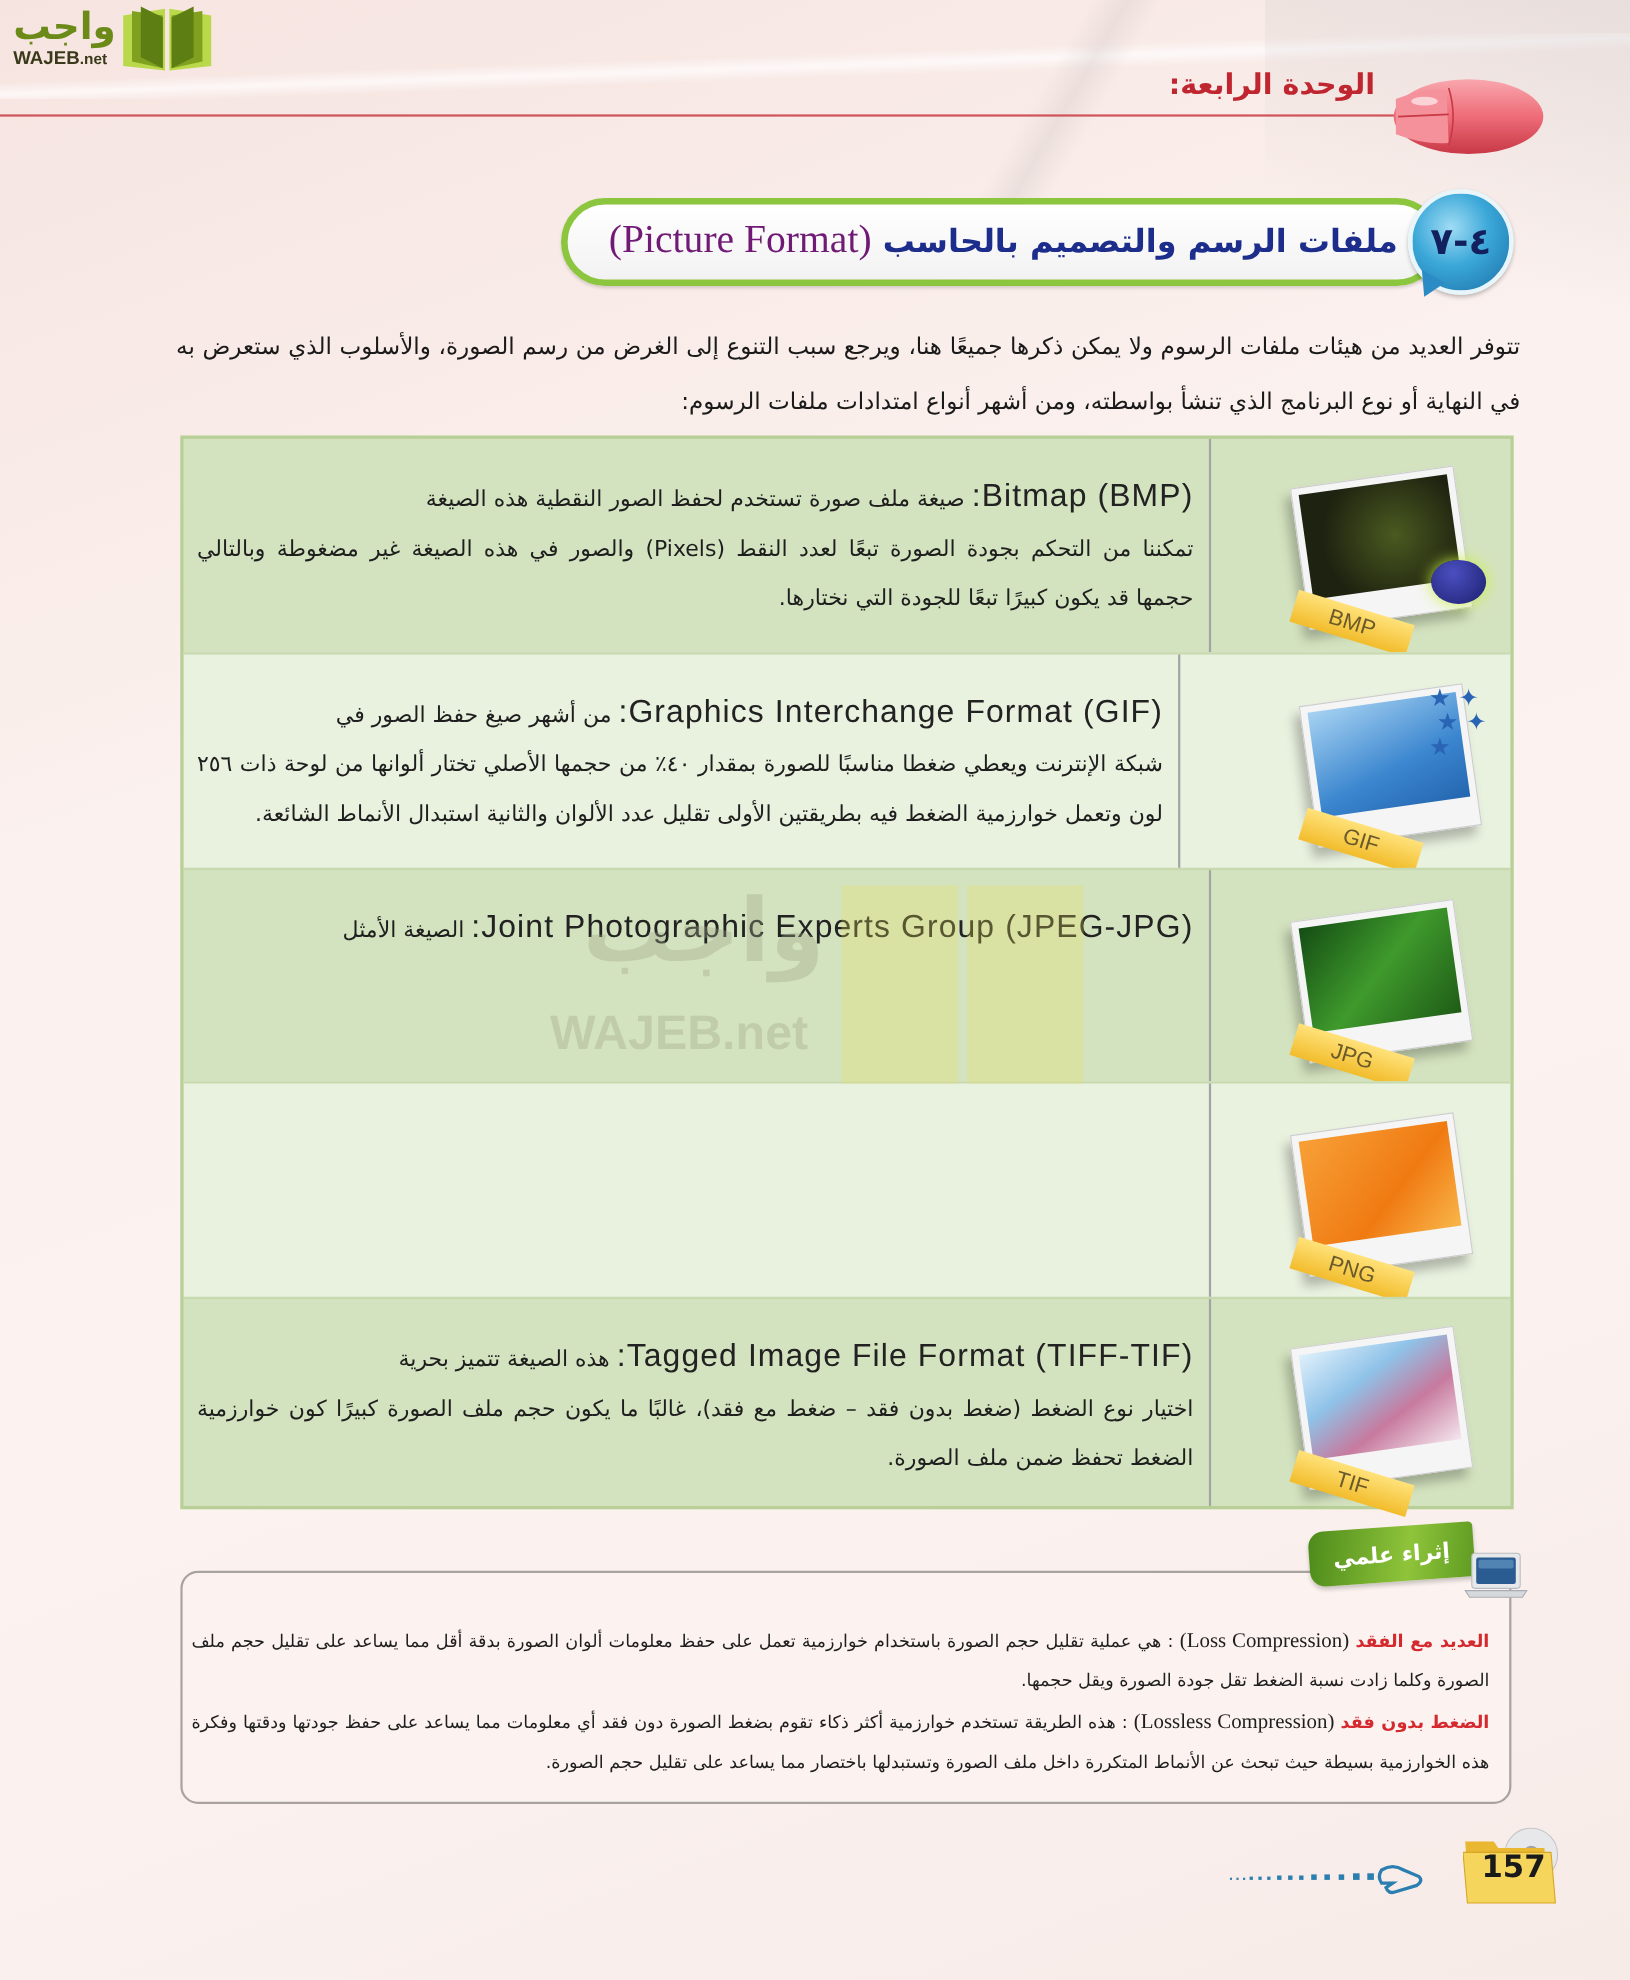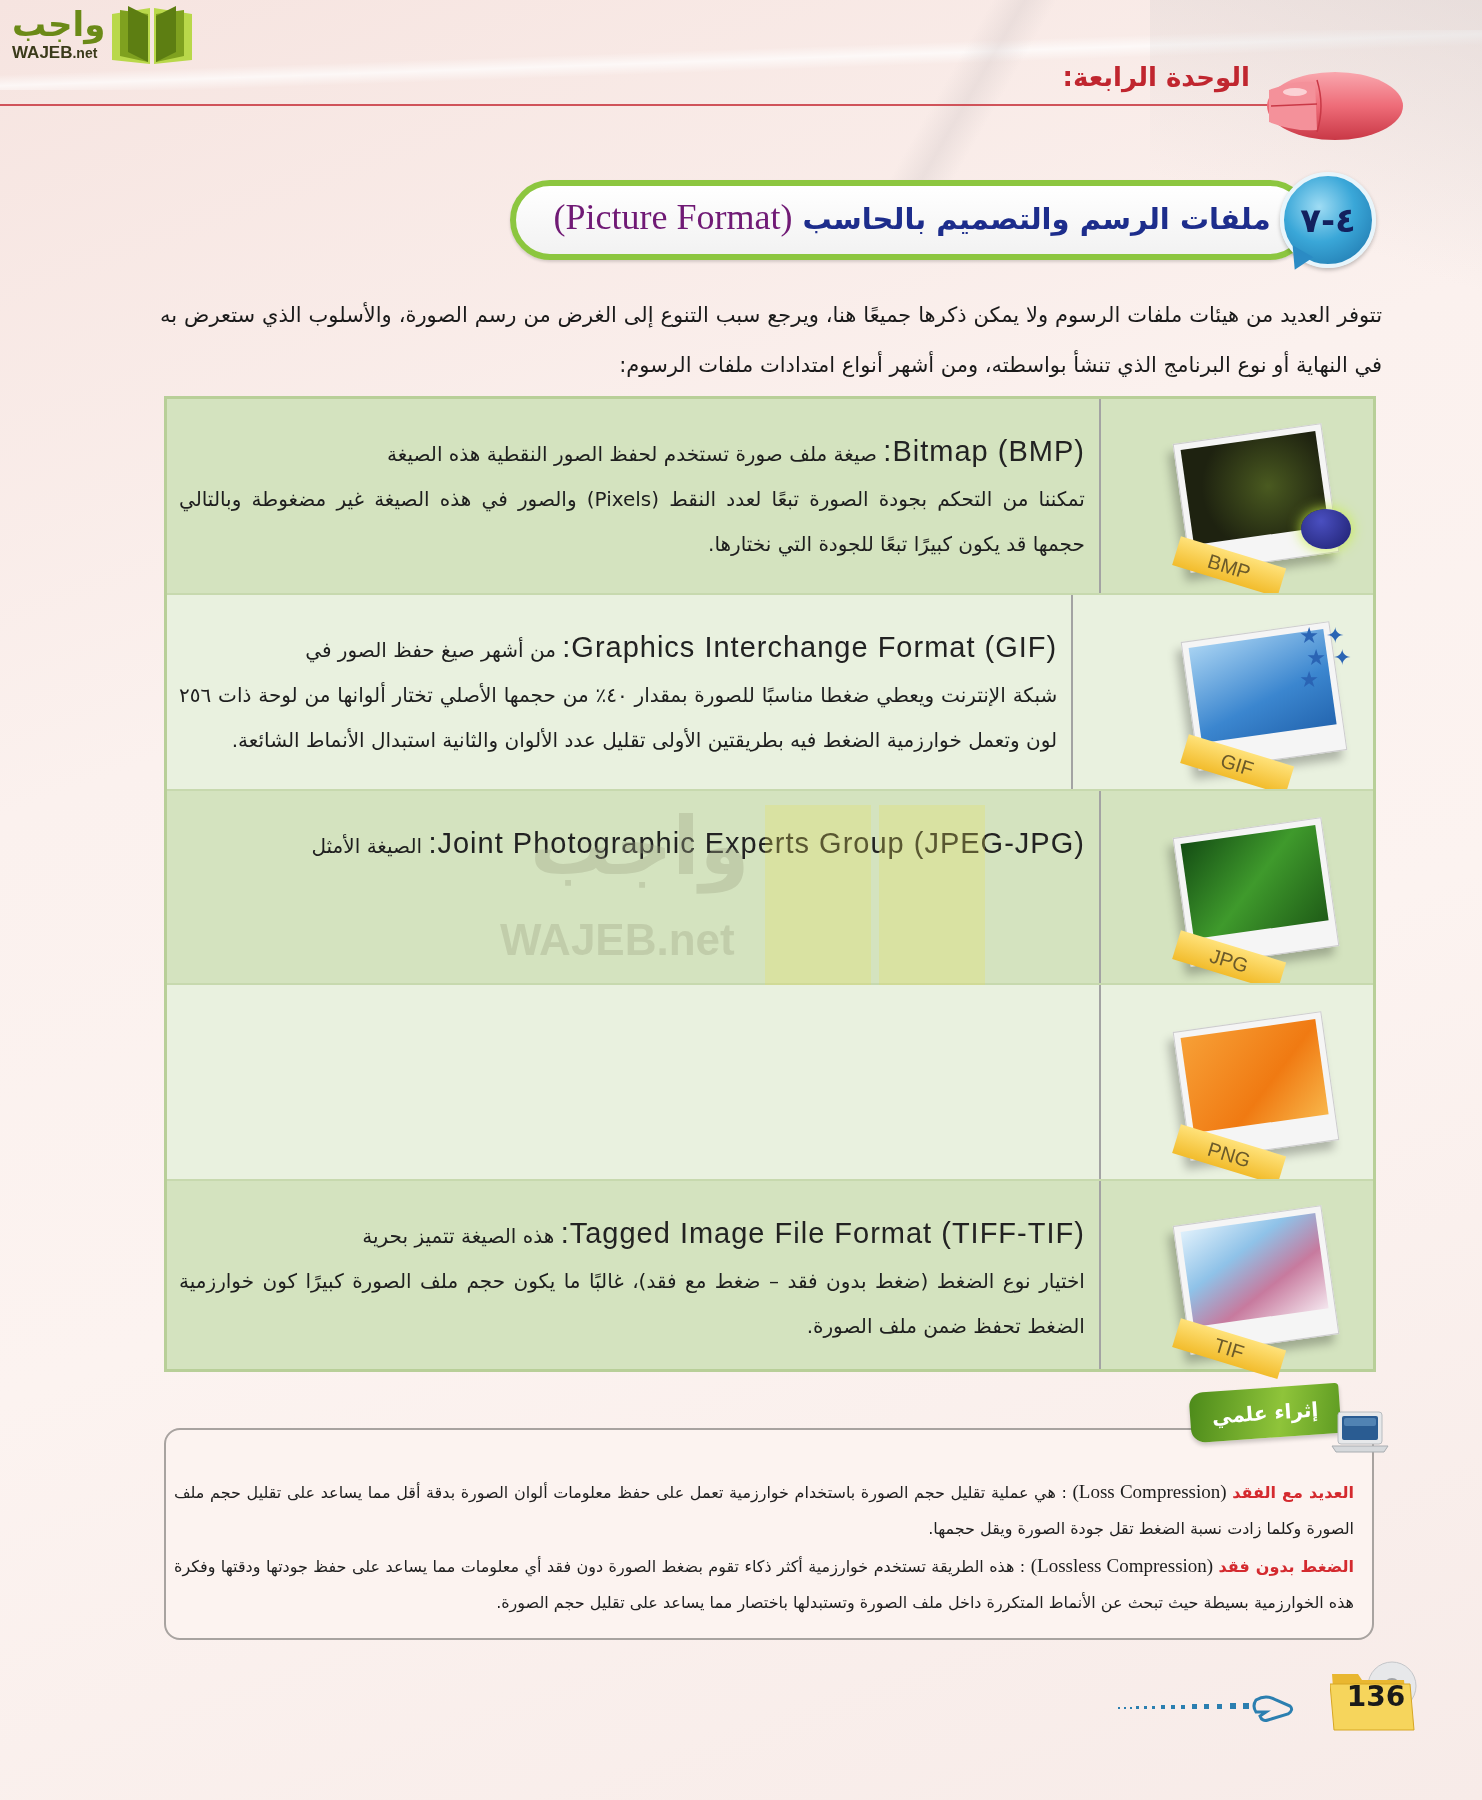--- a/index.html
+++ b/index.html
@@ -276,13 +276,13 @@
       <rect x="125" y="13" width="6" height="6"></rect>
   </g>
   <path d="M138 10 Q148 4 158 10 L172 16 Q176 20 170 24 L150 30 Q144 32 142 26 L148 22 L138 22 Q134 16 138 10 Z" fill="none" stroke="#2b7fb0" stroke-width="3"></path>
 </svg>
 <svg class="page-folder" viewBox="0 0 92 72">
   <circle cx="62" cy="26" r="24" fill="#e7e8ea" stroke="#c4c6c9"></circle>
   <circle cx="62" cy="26" r="8" fill="#a0a3a6"></circle>
   <path d="M2 14 L28 14 L32 20 L74 20 L78 70 L6 70 Z" fill="#e9b730"></path>
   <path d="M0 24 L80 24 L84 70 L4 70 Z" fill="#f6d55c" stroke="#d7a624"></path>
 </svg>
-<div class="page-num">136</div>
+<div class="page-num">157</div>
 
 </body></html>

